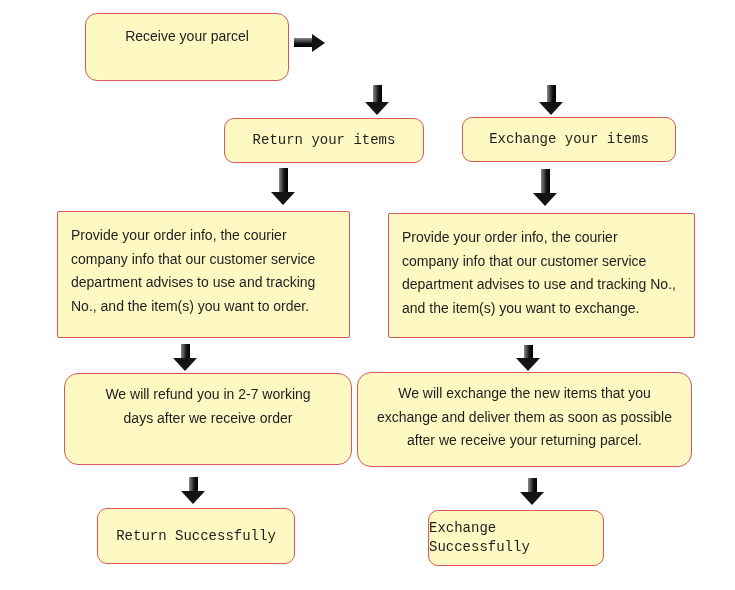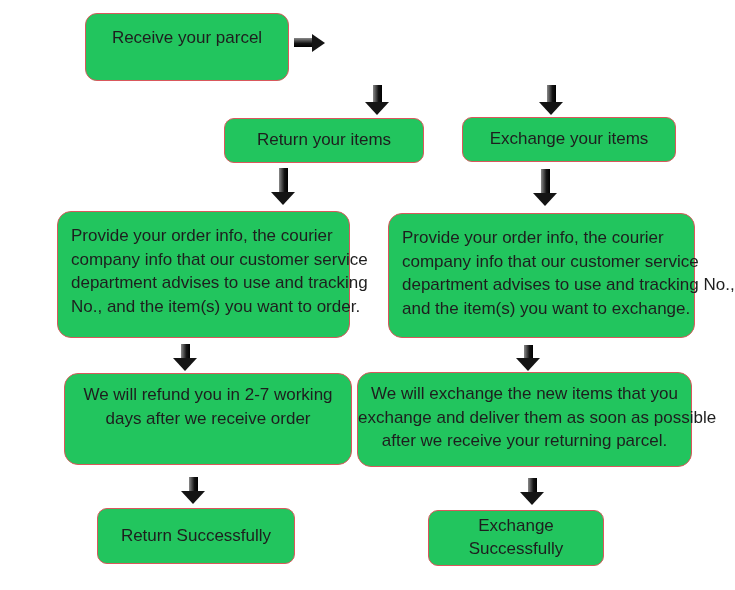--- a/index.html
+++ b/index.html
@@ -13,38 +13,39 @@
     height: 590px;
     background: #ffffff;
     font-family: "Liberation Sans", sans-serif;
     color: #1e1e1e;
     overflow: hidden;
   }
   .node {
     position: absolute;
     box-sizing: border-box;
     border: 1.5px solid #d9585c;
-    background: #22c55e;
-    font-size: 17px;
+    background: #fef9c3;
+    font-size: 14px;
     line-height: 1.35;
   }
   .node.top-text {
     text-align: center;
     padding-top: 13px;
     border-radius: 12px;
   }
   .node.center-text {
     display: flex;
     align-items: center;
     justify-content: center;
-    text-align: center;
+    text-align: left;
     border-radius: 10px;
+    font-family: Liberation Mono, monospace;
   }
   .node.multi-left {
-    border-radius: 14px;
+    border-radius: 2px;
     padding: 12px 0 0 13px;
     text-align: left;
   }
   .node.multi-center {
     border-radius: 14px;
     padding-top: 9px;
     text-align: center;
   }
   .line {
     white-space: nowrap;

